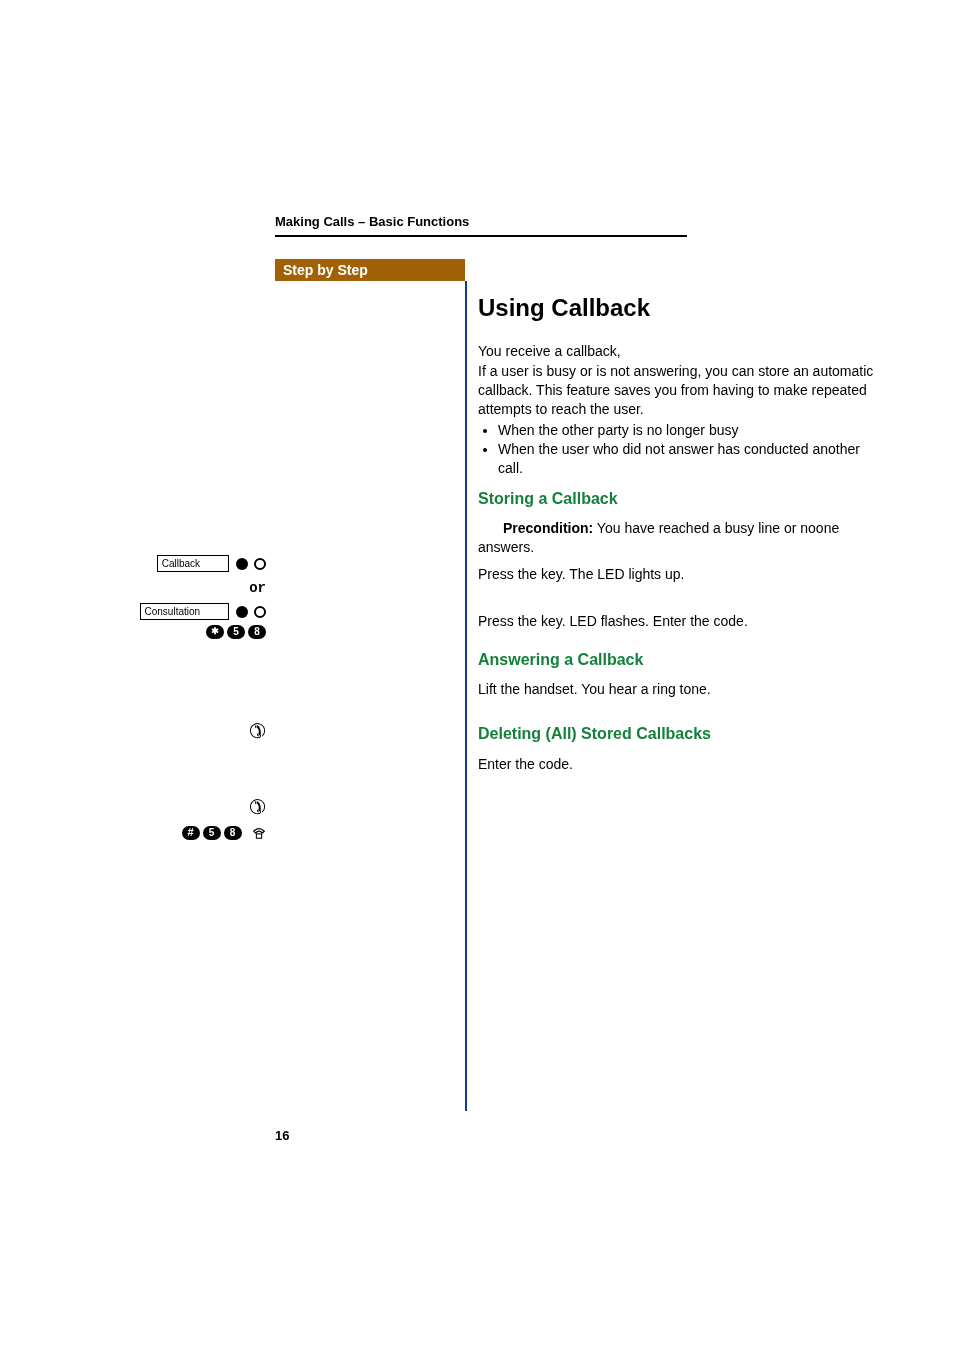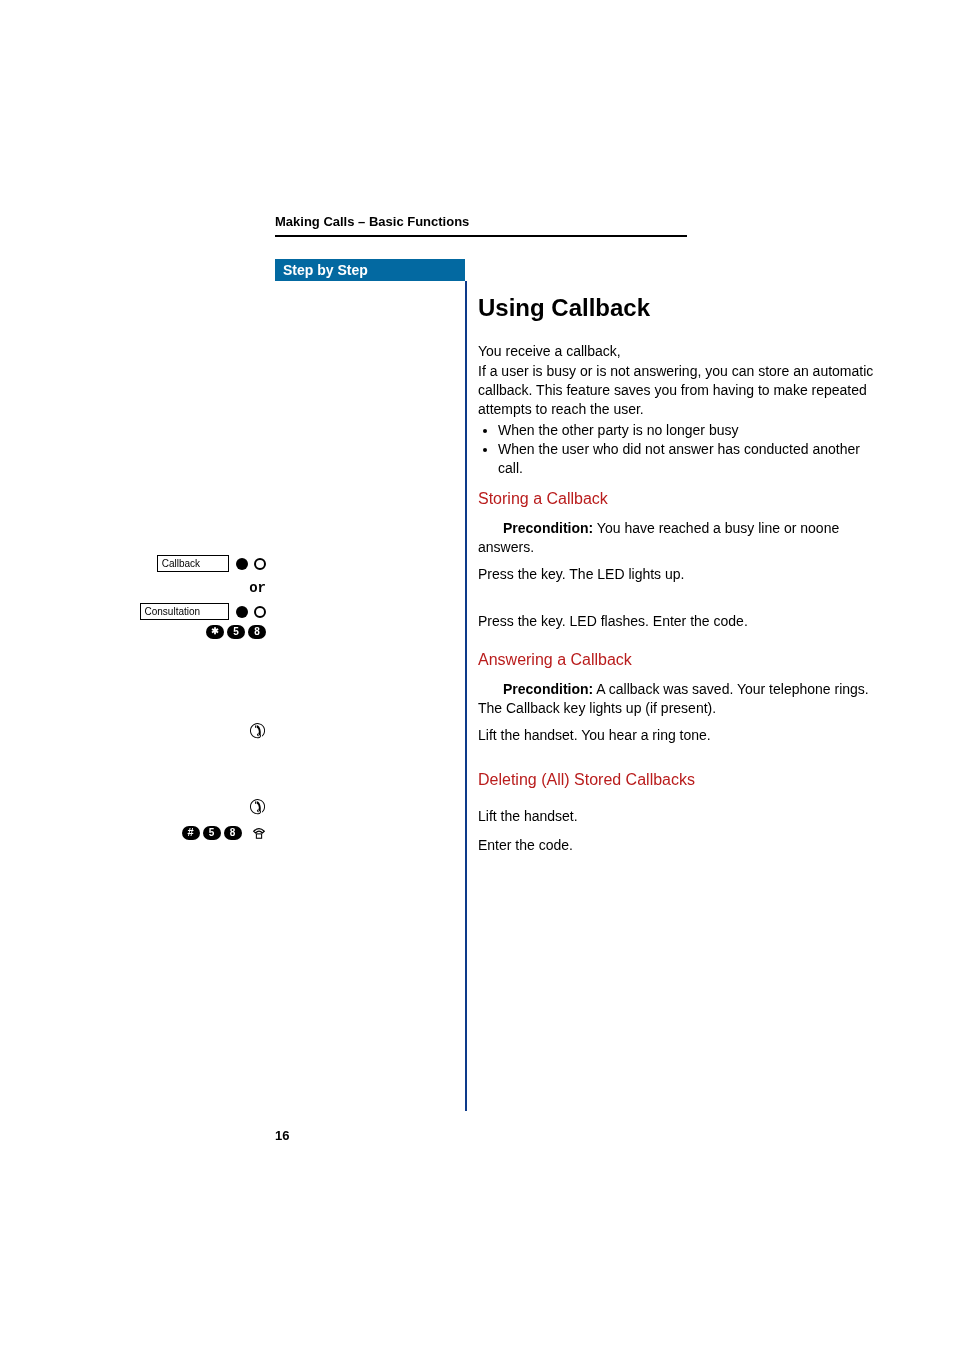--- a/index.html
+++ b/index.html
@@ -26,21 +26,21 @@
     font-family: Arial, Helvetica, sans-serif;
     font-weight: bold;
     font-size: 13px;
   }
   .sidebar-box {
     position: absolute;
     left: 178px;
     top: 259px;
     width: 190px;
     height: 22px;
-    background: #0369a1;
+    background: #a16207;
     color: #fff;
     font-family: Arial, Helvetica, sans-serif;
     font-weight: bold;
     font-size: 14px;
     display: flex;
     align-items: center;
     padding-left: 8px;
     box-sizing: border-box;
   }
   .sidebar-rule {
@@ -61,23 +61,23 @@
     color: #000;
   }
   h1.title {
     color: #000000;
     font-family: Arial, Helvetica, sans-serif;
     font-weight: bold;
     font-size: 24px;
     margin: 0 0 18px 0;
   }
   h2.subhead {
-    color: #b91c1c;
-    font-family: Arial, Helvetica, sans-serif;
-    font-weight: normal;
+    color: #15803d;
+    font-family: Arial, Helvetica, sans-serif;
+    font-weight: bold;
     font-size: 16px;
     margin: 10px 0 10px 0;
   }
   .para {
     margin: 0 0 1px 0;
   }
   ul.bullets {
     margin: 2px 0 6px 0;
     padding-left: 20px;
   }
@@ -197,27 +197,23 @@
     </ul>
 
     <h2 class="subhead">Storing a Callback</h2>
     <p class="precond-line">
       <span class="label">Precondition:</span><span> You have reached a busy line or noone answers.</span>
     </p>
     <p class="step-line" style="margin-bottom:28px;">Press the key. The LED lights up.</p>
     <p class="step-line" style="margin-bottom:18px;">Press the key. LED flashes. Enter the code.</p>
 
     <h2 class="subhead">Answering a Callback</h2>
-    <p class="precond-line">
-      <span class="label">Precondition:</span><span> A callback was saved. Your telephone rings. The Callback key lights up (if present).</span>
-    </p>
     <p class="step-line" style="margin-bottom:24px;">Lift the handset. You hear a ring tone.</p>
 
     <h2 class="subhead">Deleting (All) Stored Callbacks</h2>
-    <p class="step-line" style="margin-top:16px;margin-bottom:10px;">Lift the handset.</p>
     <p class="step-line">Enter the code.</p>
   </div>
 
   <div class="icon-block" style="top:554px;">
     <span class="key-box">Callback</span>
     <span class="led-dot"></span>
     <span class="led-ring"></span>
   </div>
 
   <div class="icon-block" style="top:578px;">

